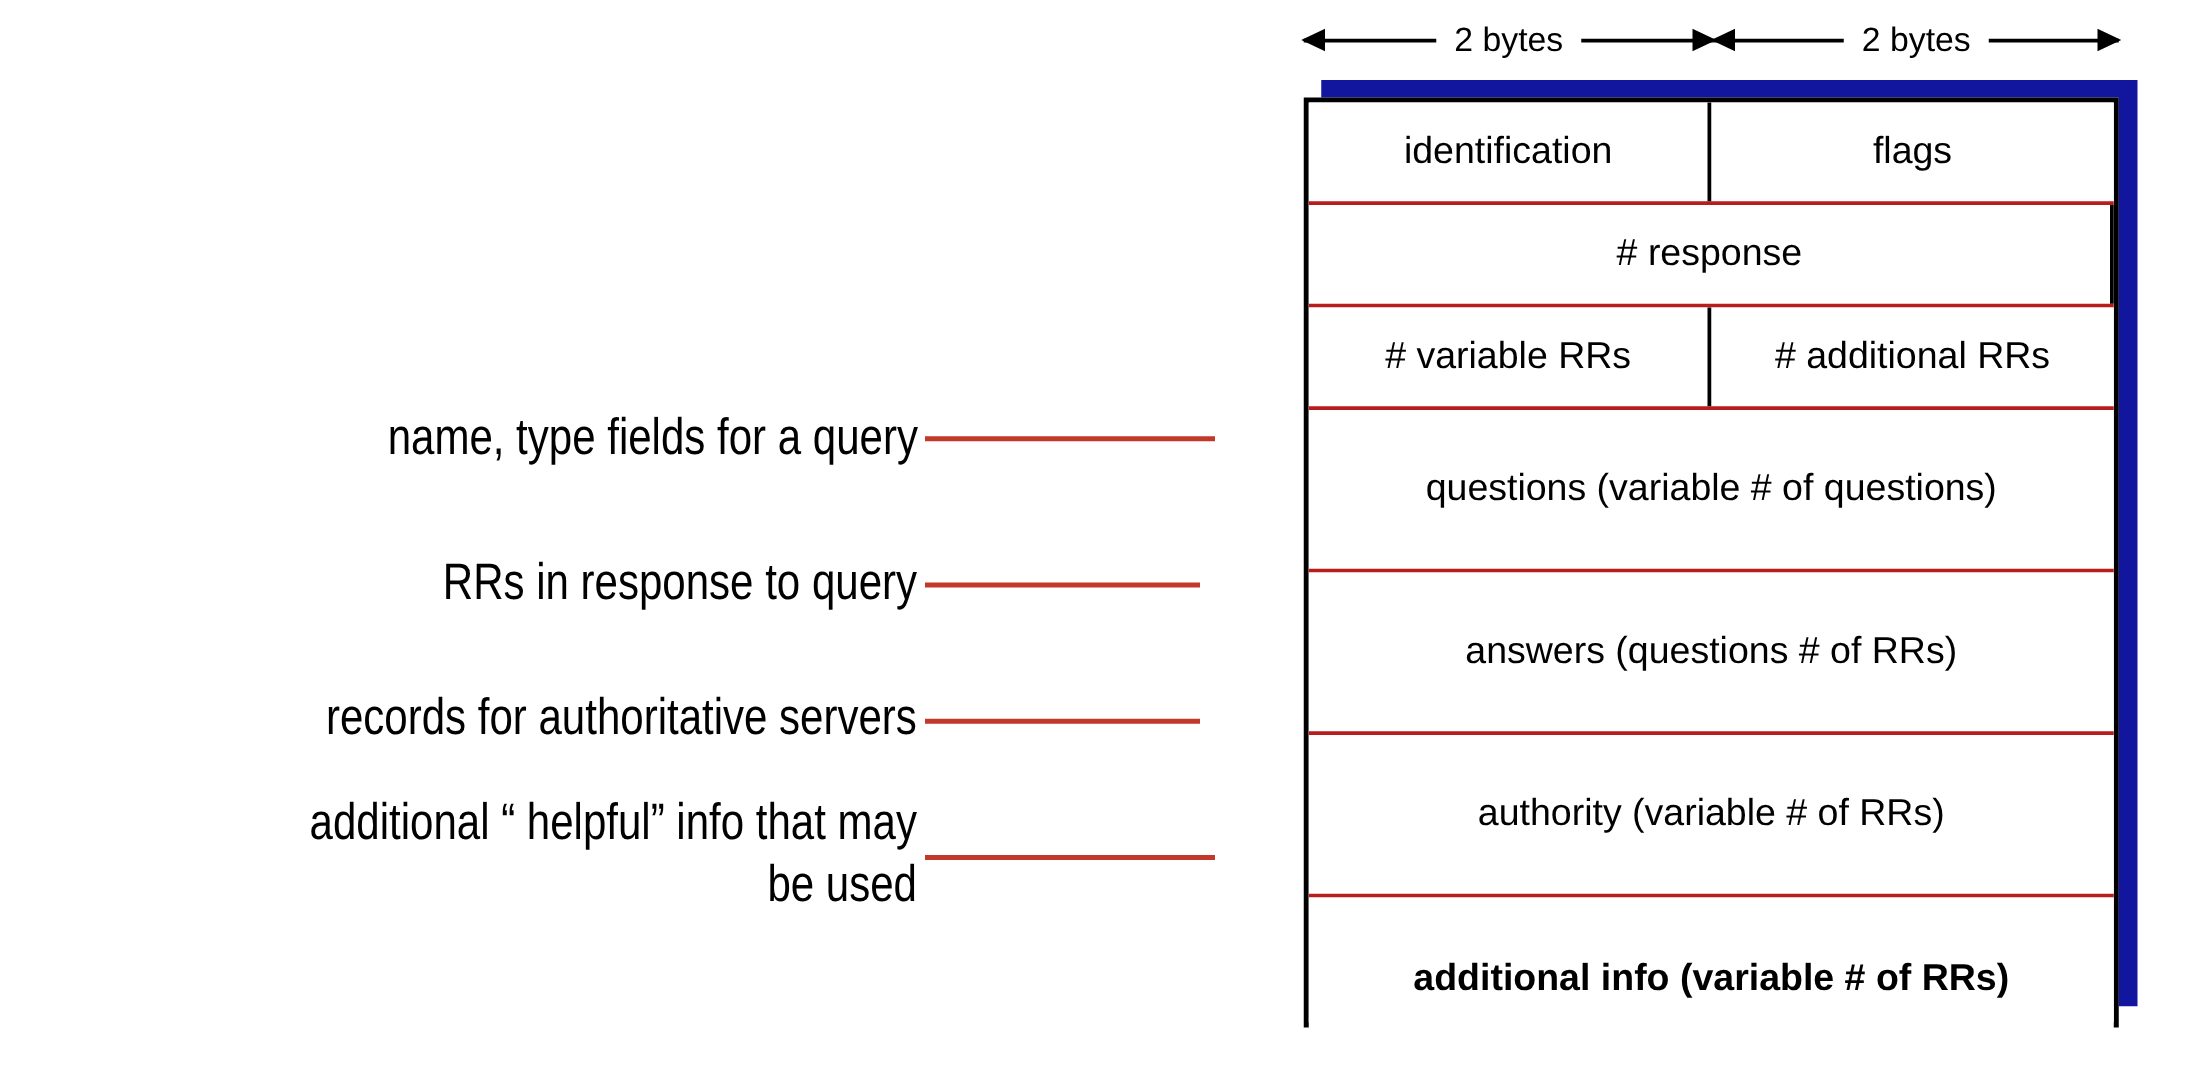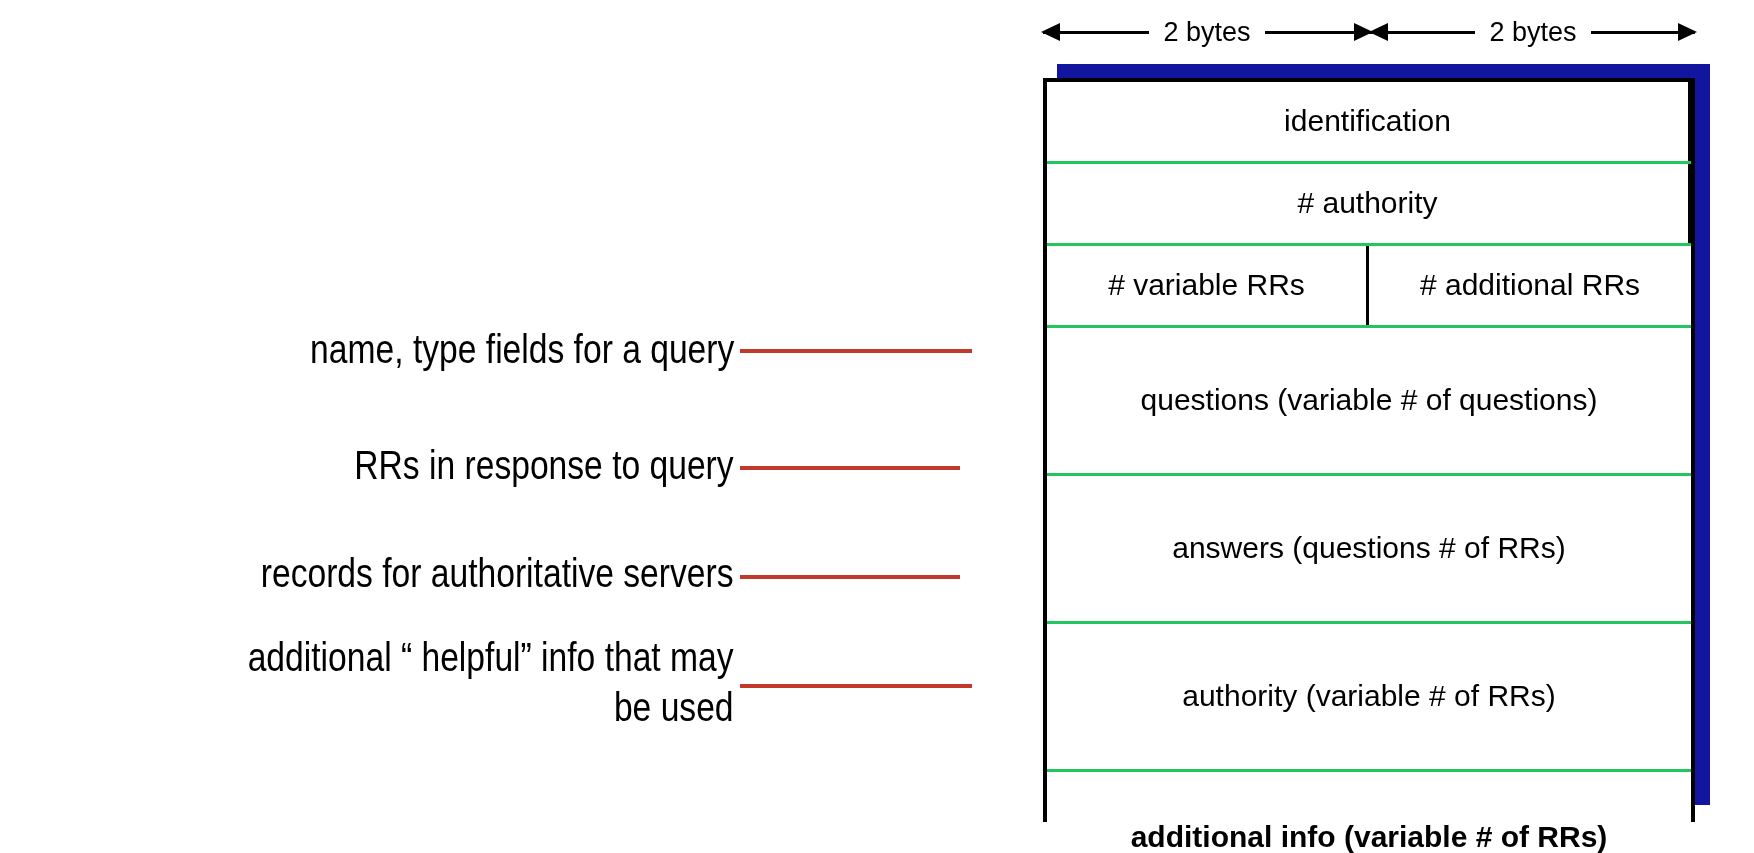--- a/index.html
+++ b/index.html
@@ -88,26 +88,26 @@
     width: 652px;
     height: 744px;
     background: #ffffff;
     border: 4px solid #000000;
     box-sizing: border-box;
     z-index: 2;
   }
   .row {
     display: flex;
     box-sizing: border-box;
-    border-bottom: 3px solid #22c55e;
+    border-bottom: 3px solid #b91c1c;
     background: #ffffff;
   }
   .row:last-child { border-bottom: none; }
   .row.fixed { height: 82px; }
-  .row.var   { height: 148px; }
+  .row.var   { height: 130px; }
   .row.var-last { height: 130px; font-weight: bold; }
 
   .cell {
     flex: 1 1 50%;
     display: flex;
     align-items: center;
     justify-content: center;
     box-sizing: border-box;
     font-size: 30px;
     line-height: 1.15;
@@ -162,24 +162,25 @@
     <span class="label">2 bytes</span>
     <span class="bar arrow-r"></span>
   </div>
 
   <div id="shadow"></div>
 
   <div id="msg-table">
 
     <div class="row fixed">
       <div class="cell left-col">identification</div>
+      <div class="cell">flags</div>
     </div>
 
     <div class="row fixed">
-      <div class="cell left-col"># authority</div>
+      <div class="cell left-col"># response</div>
     </div>
 
     <div class="row fixed">
       <div class="cell left-col"># variable RRs</div>
       <div class="cell"># additional RRs</div>
     </div>
 
     <div class="row var">
       <div class="cell full">questions (variable # of questions)</div>
     </div>

